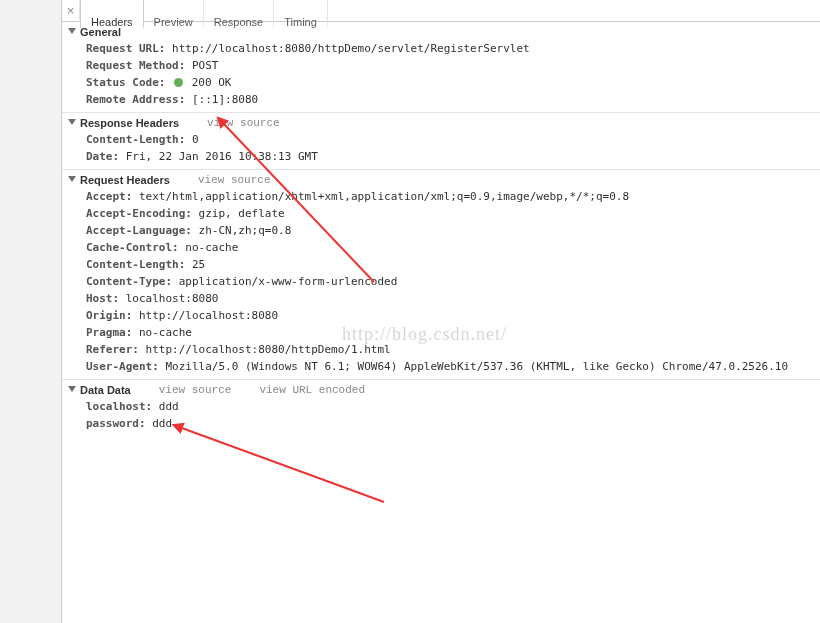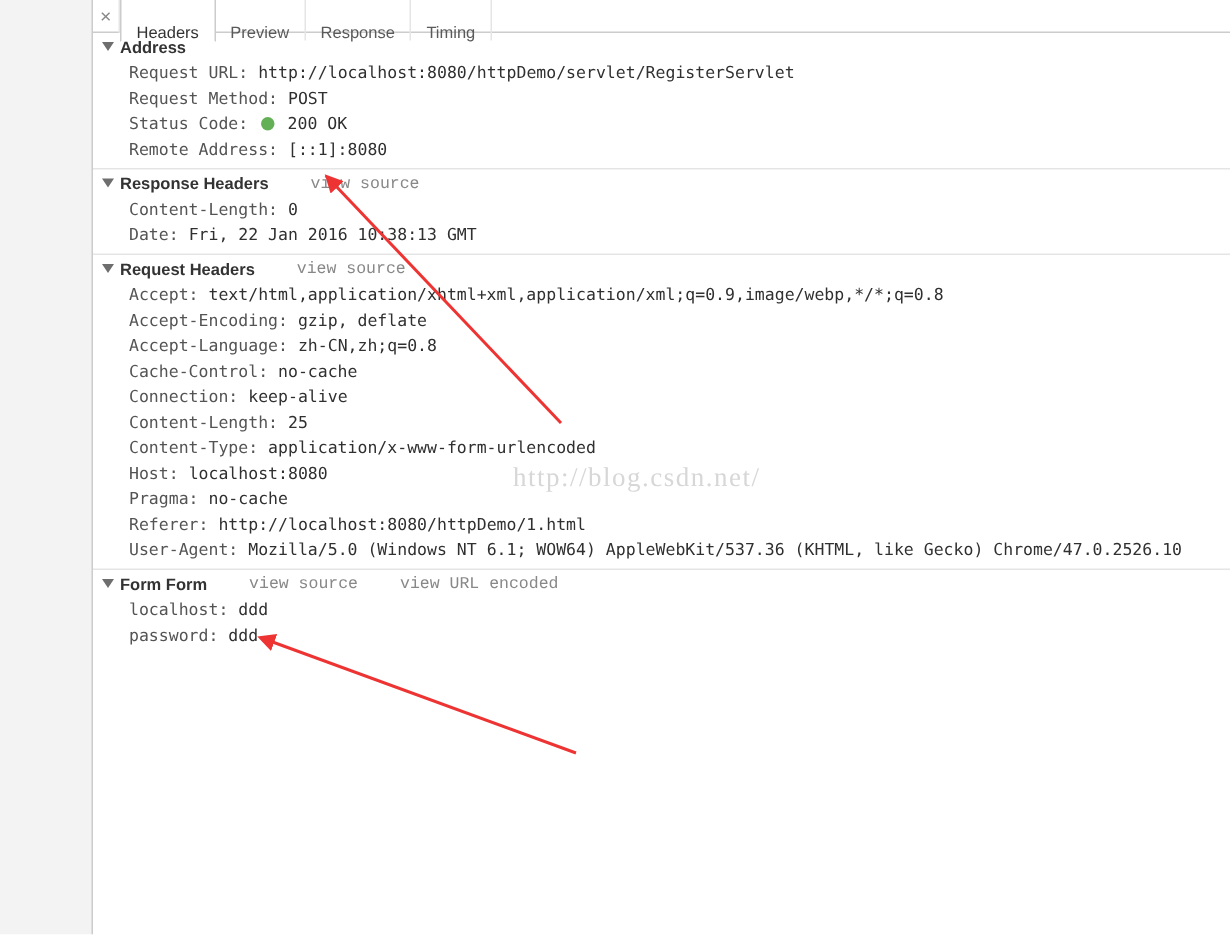--- a/index.html
+++ b/index.html
@@ -77,35 +77,35 @@
     color: #888;
     margin-left: 28px;
     font-size: 11px;
     cursor: pointer;
   }
   .row {
     padding: 1px 6px 1px 24px;
     line-height: 15px;
   }
   .k {
-    font-weight: normal;
+    font-weight: bold;
     color: #545454;
   }
   .v { color: #303030; }
   .status-dot {
     display:inline-block;
     width:9px; height:9px; border-radius:50%;
     background:#63b056;
     margin: 0 2px 0 2px;
     vertical-align: -1px;
   }
   .watermark {
     position: absolute;
     left: 280px;
-    top: 308px;
+    top: 324px;
     color: #d7d7d7;
     font-family: "Times New Roman", serif;
     font-size: 18px;
     letter-spacing: 1px;
     pointer-events: none;
     user-select: none;
   }
   svg.annot {
     position:absolute;
     left:62px; top:22px;
@@ -127,21 +127,21 @@
       <div class="tab">Preview</div>
       <div class="tab">Response</div>
       <div class="tab">Timing</div>
     </div>
 
     <div class="content">
 
       <div class="section">
         <div class="section-header">
           <span class="tri"></span>
-          <span class="section-title">Address</span>
+          <span class="section-title">General</span>
         </div>
         <div class="row">
           <span class="k">Request URL:</span>
           <span class="v">http://localhost:8080/httpDemo/servlet/RegisterServlet</span>
         </div>
         <div class="row">
           <span class="k">Request Method:</span>
           <span class="v">POST</span>
         </div>
         <div class="row">
@@ -168,33 +168,33 @@
       <div class="section">
         <div class="section-header">
           <span class="tri"></span>
           <span class="section-title">Request Headers</span>
           <span class="vs-link">view source</span>
         </div>
         <div class="row"><span class="k">Accept:</span> <span class="v">text/html,application/xhtml+xml,application/xml;q=0.9,image/webp,*/*;q=0.8</span></div>
         <div class="row"><span class="k">Accept-Encoding:</span> <span class="v">gzip, deflate</span></div>
         <div class="row"><span class="k">Accept-Language:</span> <span class="v">zh-CN,zh;q=0.8</span></div>
         <div class="row"><span class="k">Cache-Control:</span> <span class="v">no-cache</span></div>
-        <div class="row"><span class="k">Connection:</span> <span class="v">keep-alive</span></div>
         <div class="row"><span class="k">Content-Length:</span> <span class="v">25</span></div>
         <div class="row"><span class="k">Content-Type:</span> <span class="v">application/x-www-form-urlencoded</span></div>
         <div class="row"><span class="k">Host:</span> <span class="v">localhost:8080</span></div>
+        <div class="row"><span class="k">Origin:</span> <span class="v">http://localhost:8080</span></div>
         <div class="row"><span class="k">Pragma:</span> <span class="v">no-cache</span></div>
         <div class="row"><span class="k">Referer:</span> <span class="v">http://localhost:8080/httpDemo/1.html</span></div>
         <div class="row"><span class="k">User-Agent:</span> <span class="v">Mozilla/5.0 (Windows NT 6.1; WOW64) AppleWebKit/537.36 (KHTML, like Gecko) Chrome/47.0.2526.10</span></div>
       </div>
 
       <div class="section" style="border-bottom:none">
         <div class="section-header">
           <span class="tri"></span>
-          <span class="section-title">Form Form</span>
+          <span class="section-title">Data Data</span>
           <span class="vs-link">view source</span>
           <span class="vs-link">view URL encoded</span>
         </div>
         <div class="row"><span class="k">localhost:</span> <span class="v">ddd</span></div>
         <div class="row"><span class="k">password:</span> <span class="v">ddd</span></div>
       </div>
 
     </div>
 
     <div class="watermark">http://blog.csdn.net/</div>

